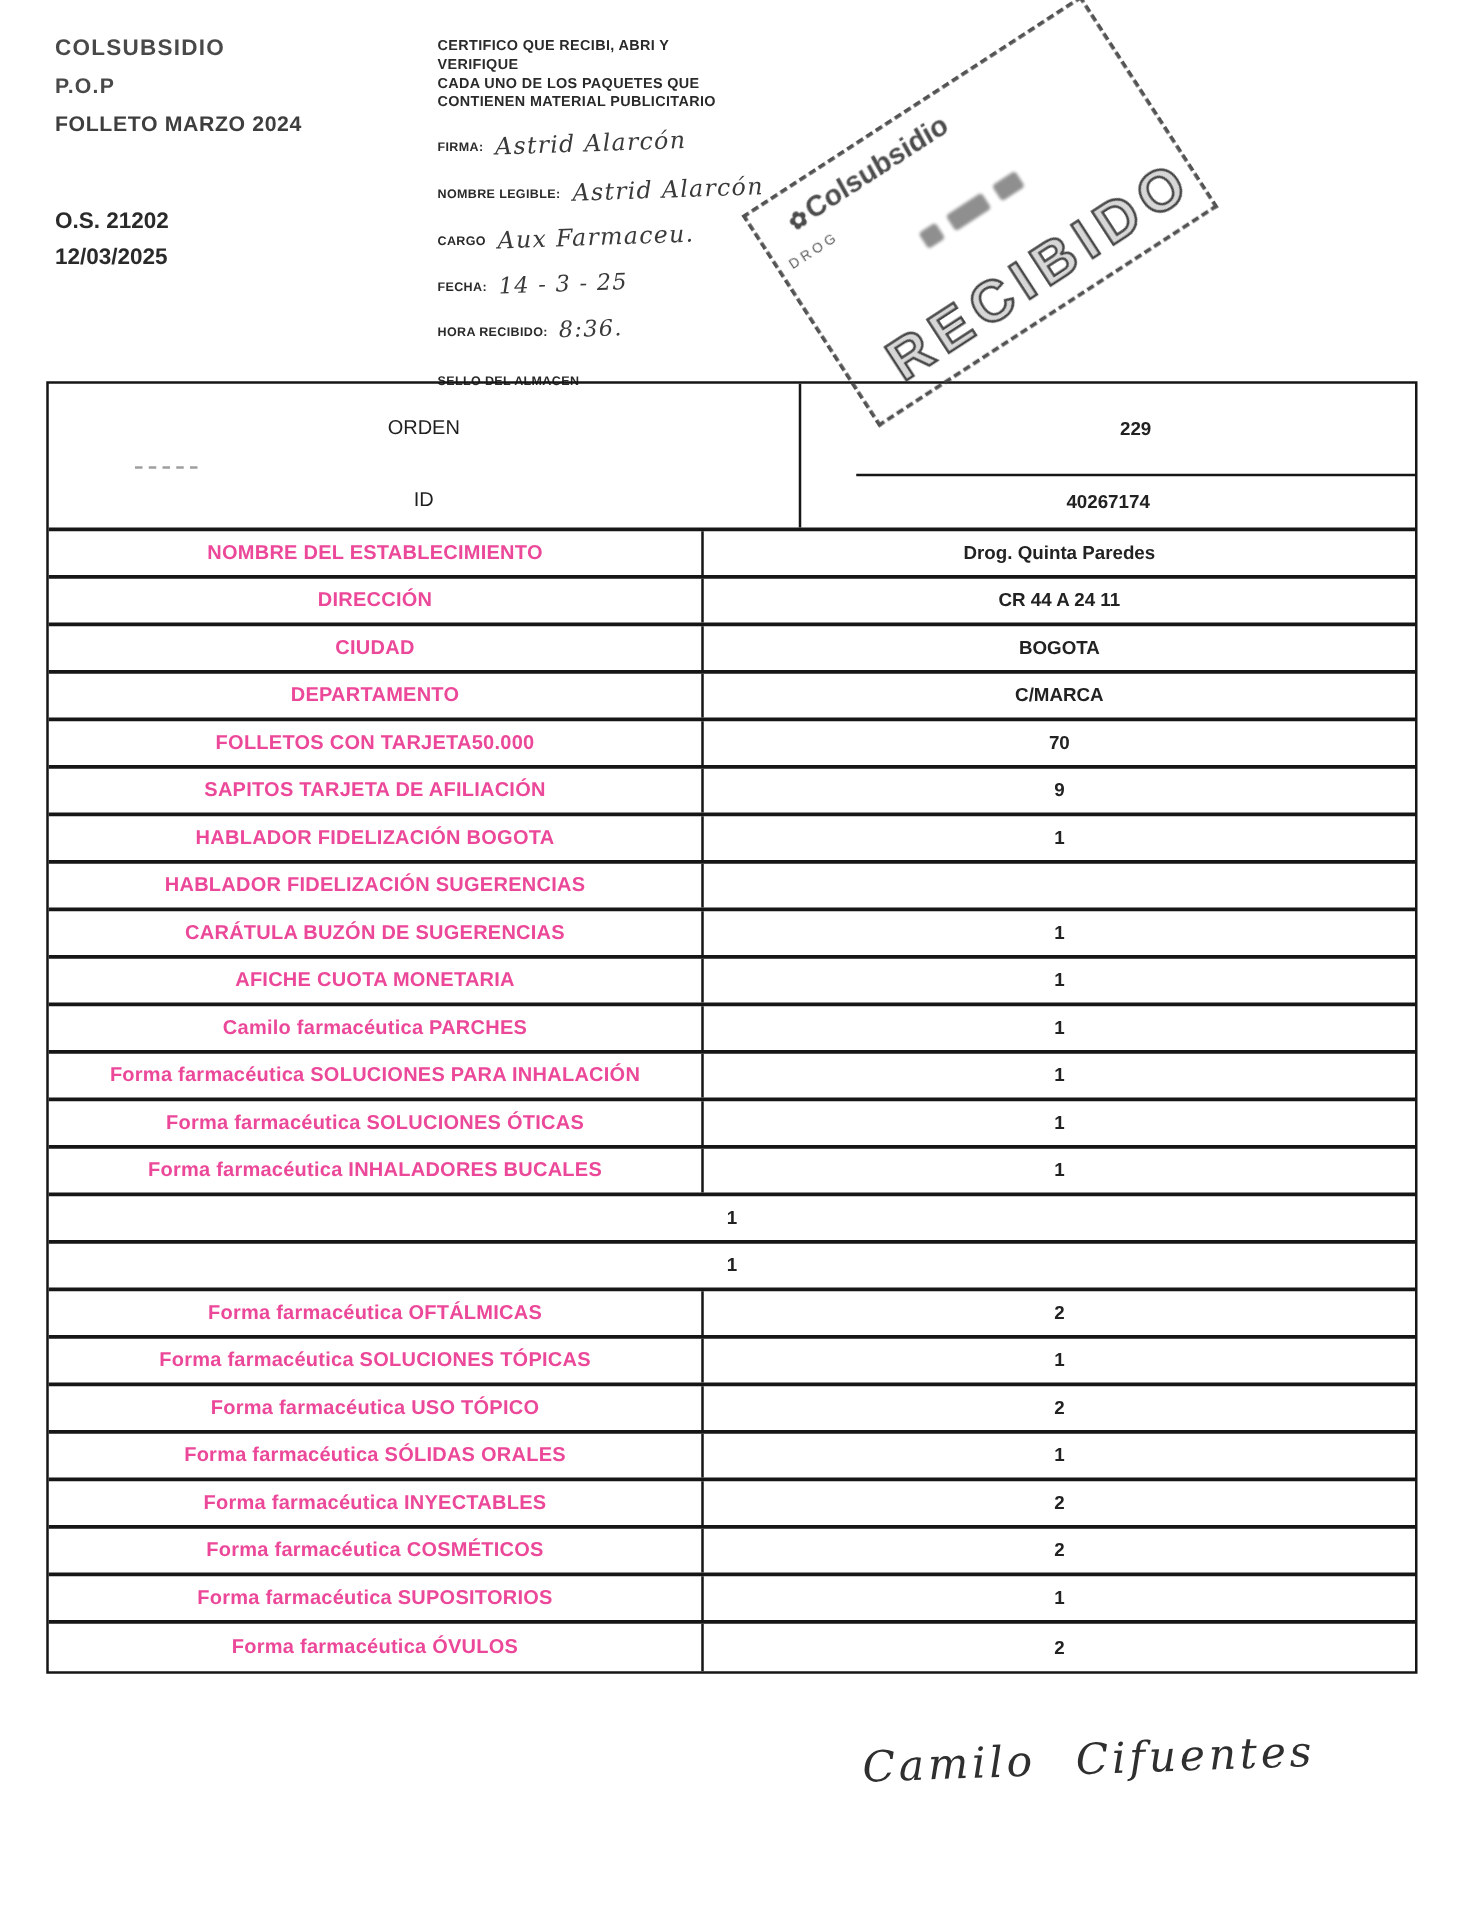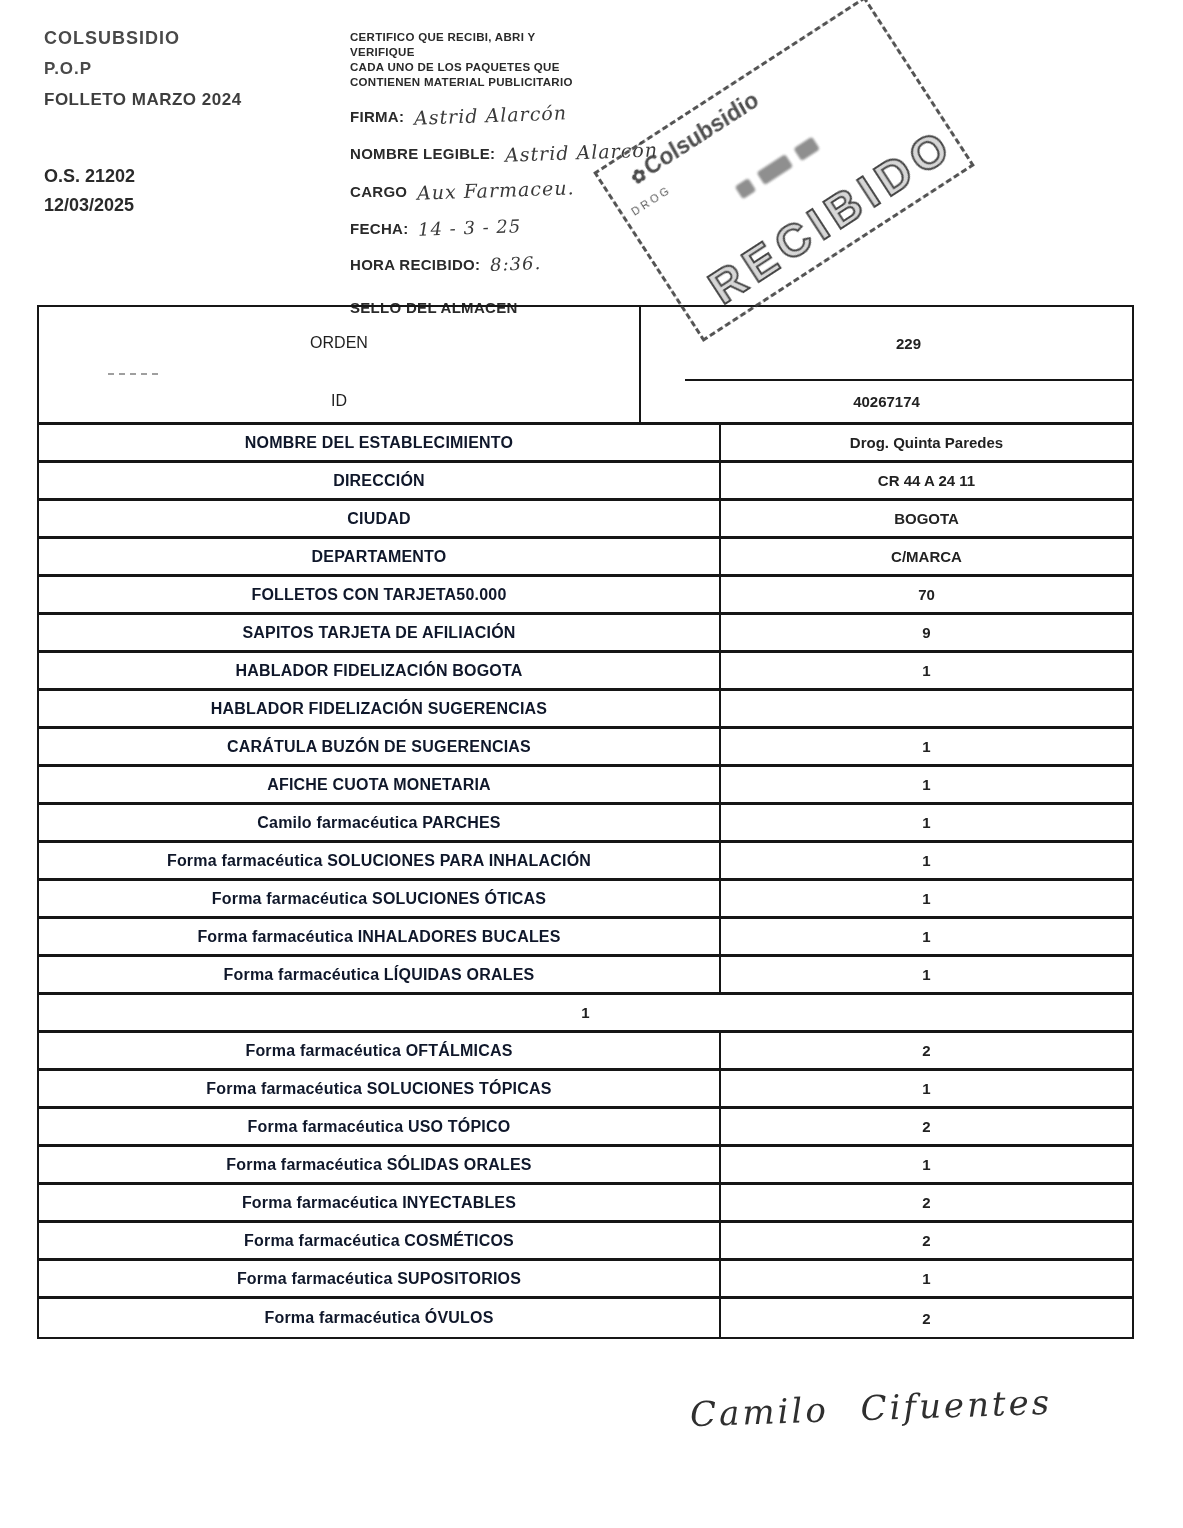--- a/index.html
+++ b/index.html
@@ -12,21 +12,21 @@
   .hdr-left .l1{font-size:18px;letter-spacing:1px;margin-bottom:10px;opacity:.85;}
   .hdr-left .l2{font-size:17px;letter-spacing:1px;margin-bottom:11px;opacity:.85;}
   .hdr-left .l3{font-size:17px;letter-spacing:.5px;opacity:.9;}
   .hdr-left .os{font-size:18px;margin-top:56px;}
   .hdr-left .dt{font-size:18px;margin-top:8px;}
   
   .cert{position:absolute;left:350px;top:30px;width:330px;font-size:11.5px;
         font-weight:bold;color:#2a2a2a;line-height:1.3;}
   .cert .stmt div{letter-spacing:.3px;}
   .cert .field{margin-top:13px;white-space:nowrap;}
-  .cert .field .lbl{font-size:15px;letter-spacing:.3px;}
+  .cert .field .lbl{font-size:10px;letter-spacing:.3px;}
   .cert .sello{margin-top:22px;}
   .hand{font-family:"DejaVu Serif", serif;font-style:italic;font-weight:normal;
         color:#3a3a3a;display:inline-block;transform:rotate(-2deg);
         font-size:18px;letter-spacing:1px;margin-left:6px;}
   .hand.big{font-size:19px;}
   
   .stamp{position:absolute;left:622px;top:68px;width:318px;height:196px;
          transform:rotate(-33deg);border:3px dashed #3c3c3c;opacity:.88;
          z-index:5;filter:blur(.3px);}
   .stamp .brand{position:absolute;top:10px;left:26px;font-size:23px;font-weight:bold;
@@ -50,22 +50,22 @@
          display:flex;flex-direction:column;}
   .thead .lcol .cellA{height:72px;display:flex;align-items:center;justify-content:center;}
   .thead .lcol .cellB{flex:1;display:flex;align-items:center;justify-content:center;}
   .thead .rcol{flex:1;display:flex;flex-direction:column;}
   .thead .rcol .cellA{height:72px;border-bottom:2px solid #161616;
          display:flex;align-items:center;justify-content:center;margin-left:44px;}
   .thead .rcol .cellB{flex:1;display:flex;align-items:center;justify-content:center;}
   .trow{display:flex;height:38px;border-bottom:3px solid #161616;box-sizing:border-box;}
   .trow:last-child{border-bottom:none;}
   .tcell{display:flex;align-items:center;justify-content:center;box-sizing:border-box;}
-  .tlabel{width:682px;border-right:2px solid #161616;font-weight:bold;font-size:16px;
-         letter-spacing:.2px;color:#0f172a;}
+  .tlabel{width:524px;border-right:2px solid #161616;font-weight:bold;font-size:16px;
+         letter-spacing:.2px;color:#ec4899;}
   .tvalue{flex:1;font-weight:600;font-size:15px;color:#222;}
   .hcell{font-weight:normal;font-size:16px;color:#1f1f1f;}
   .hval{font-weight:600;font-size:15px;color:#222;}
   
   .artifact{position:absolute;left:108px;top:373px;width:50px;border-top:2px dashed #777;
          opacity:.7;z-index:3;}
   
   .sig{position:absolute;left:690px;top:1388px;font-family:"DejaVu Serif", serif;
         font-style:italic;font-size:34px;color:#2f2f2f;transform:rotate(-2deg);
         letter-spacing:3px;word-spacing:18px;}
@@ -203,21 +203,20 @@
     <div class="tcell tlabel">Forma farmacéutica SOLUCIONES ÓTICAS</div>
     <div class="tcell tvalue">1</div>
   </div>
 
   <div class="trow">
     <div class="tcell tlabel">Forma farmacéutica INHALADORES BUCALES</div>
     <div class="tcell tvalue">1</div>
   </div>
 
   <div class="trow">
-    <div class="tcell tlabel">Forma farmacéutica LÍQUIDAS ORALES</div>
     <div class="tcell tvalue">1</div>
   </div>
 
   <div class="trow">
     <div class="tcell tvalue">1</div>
   </div>
 
   <div class="trow">
     <div class="tcell tlabel">Forma farmacéutica OFTÁLMICAS</div>
     <div class="tcell tvalue">2</div>

